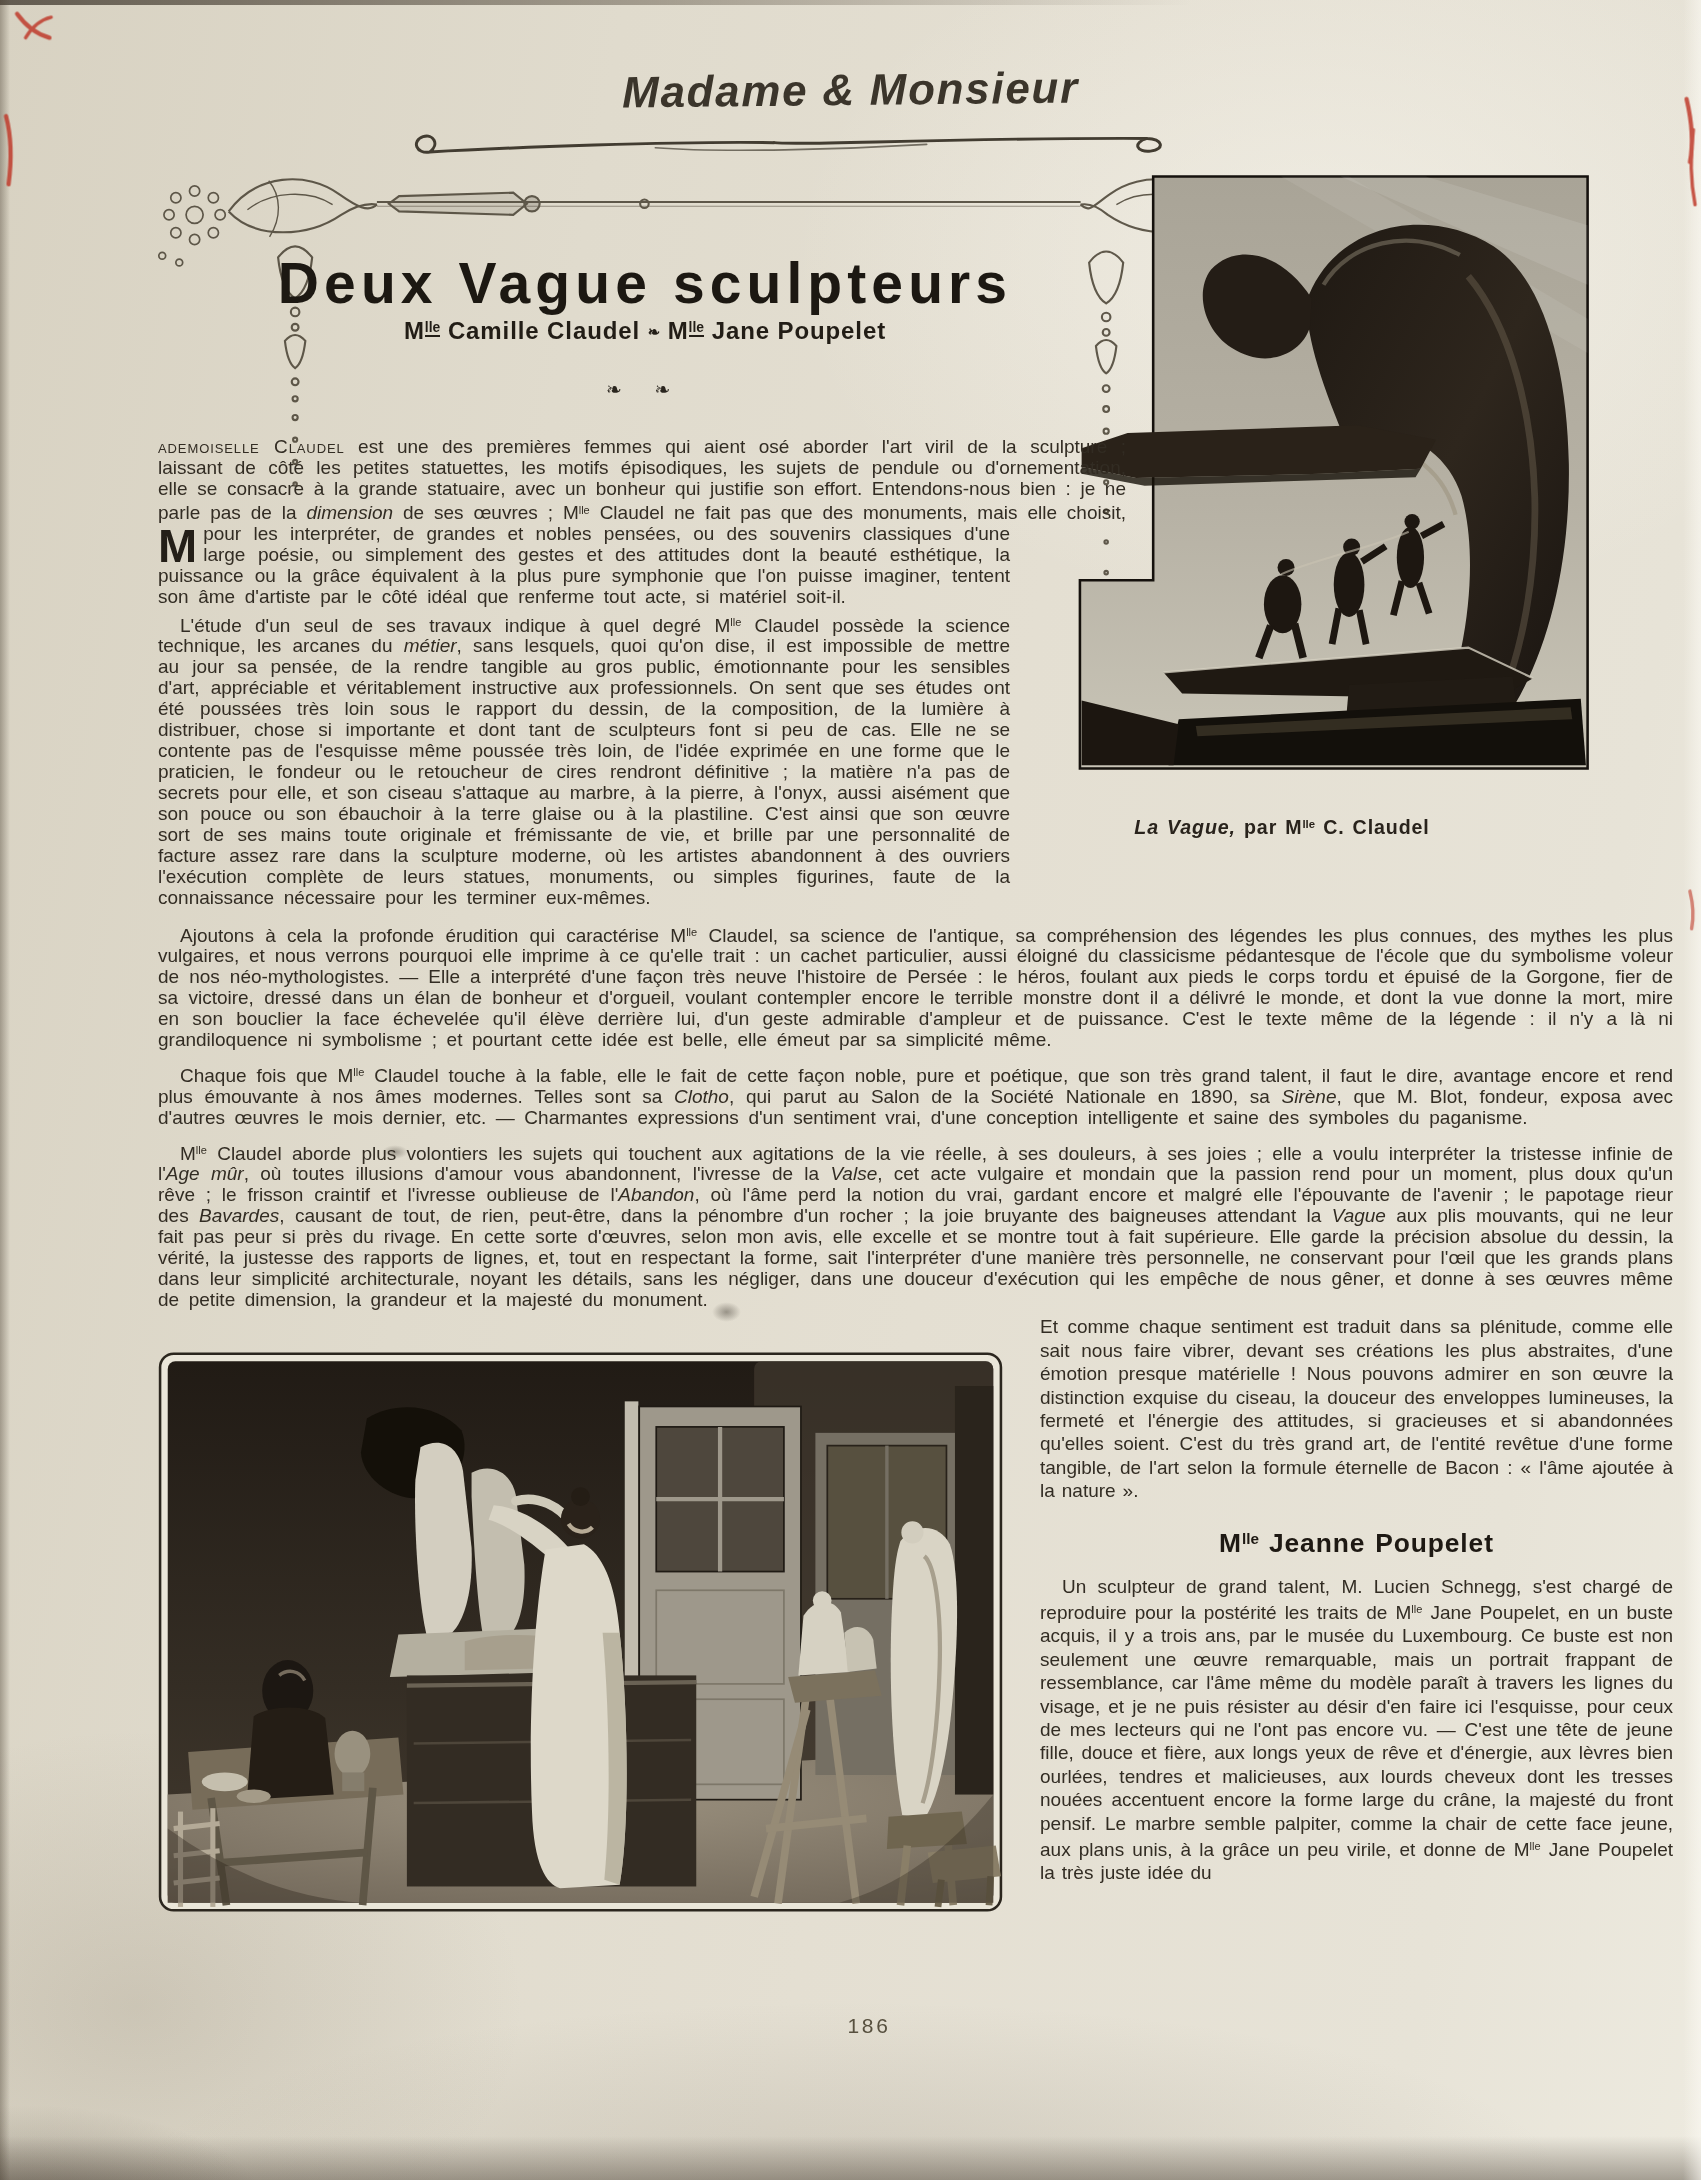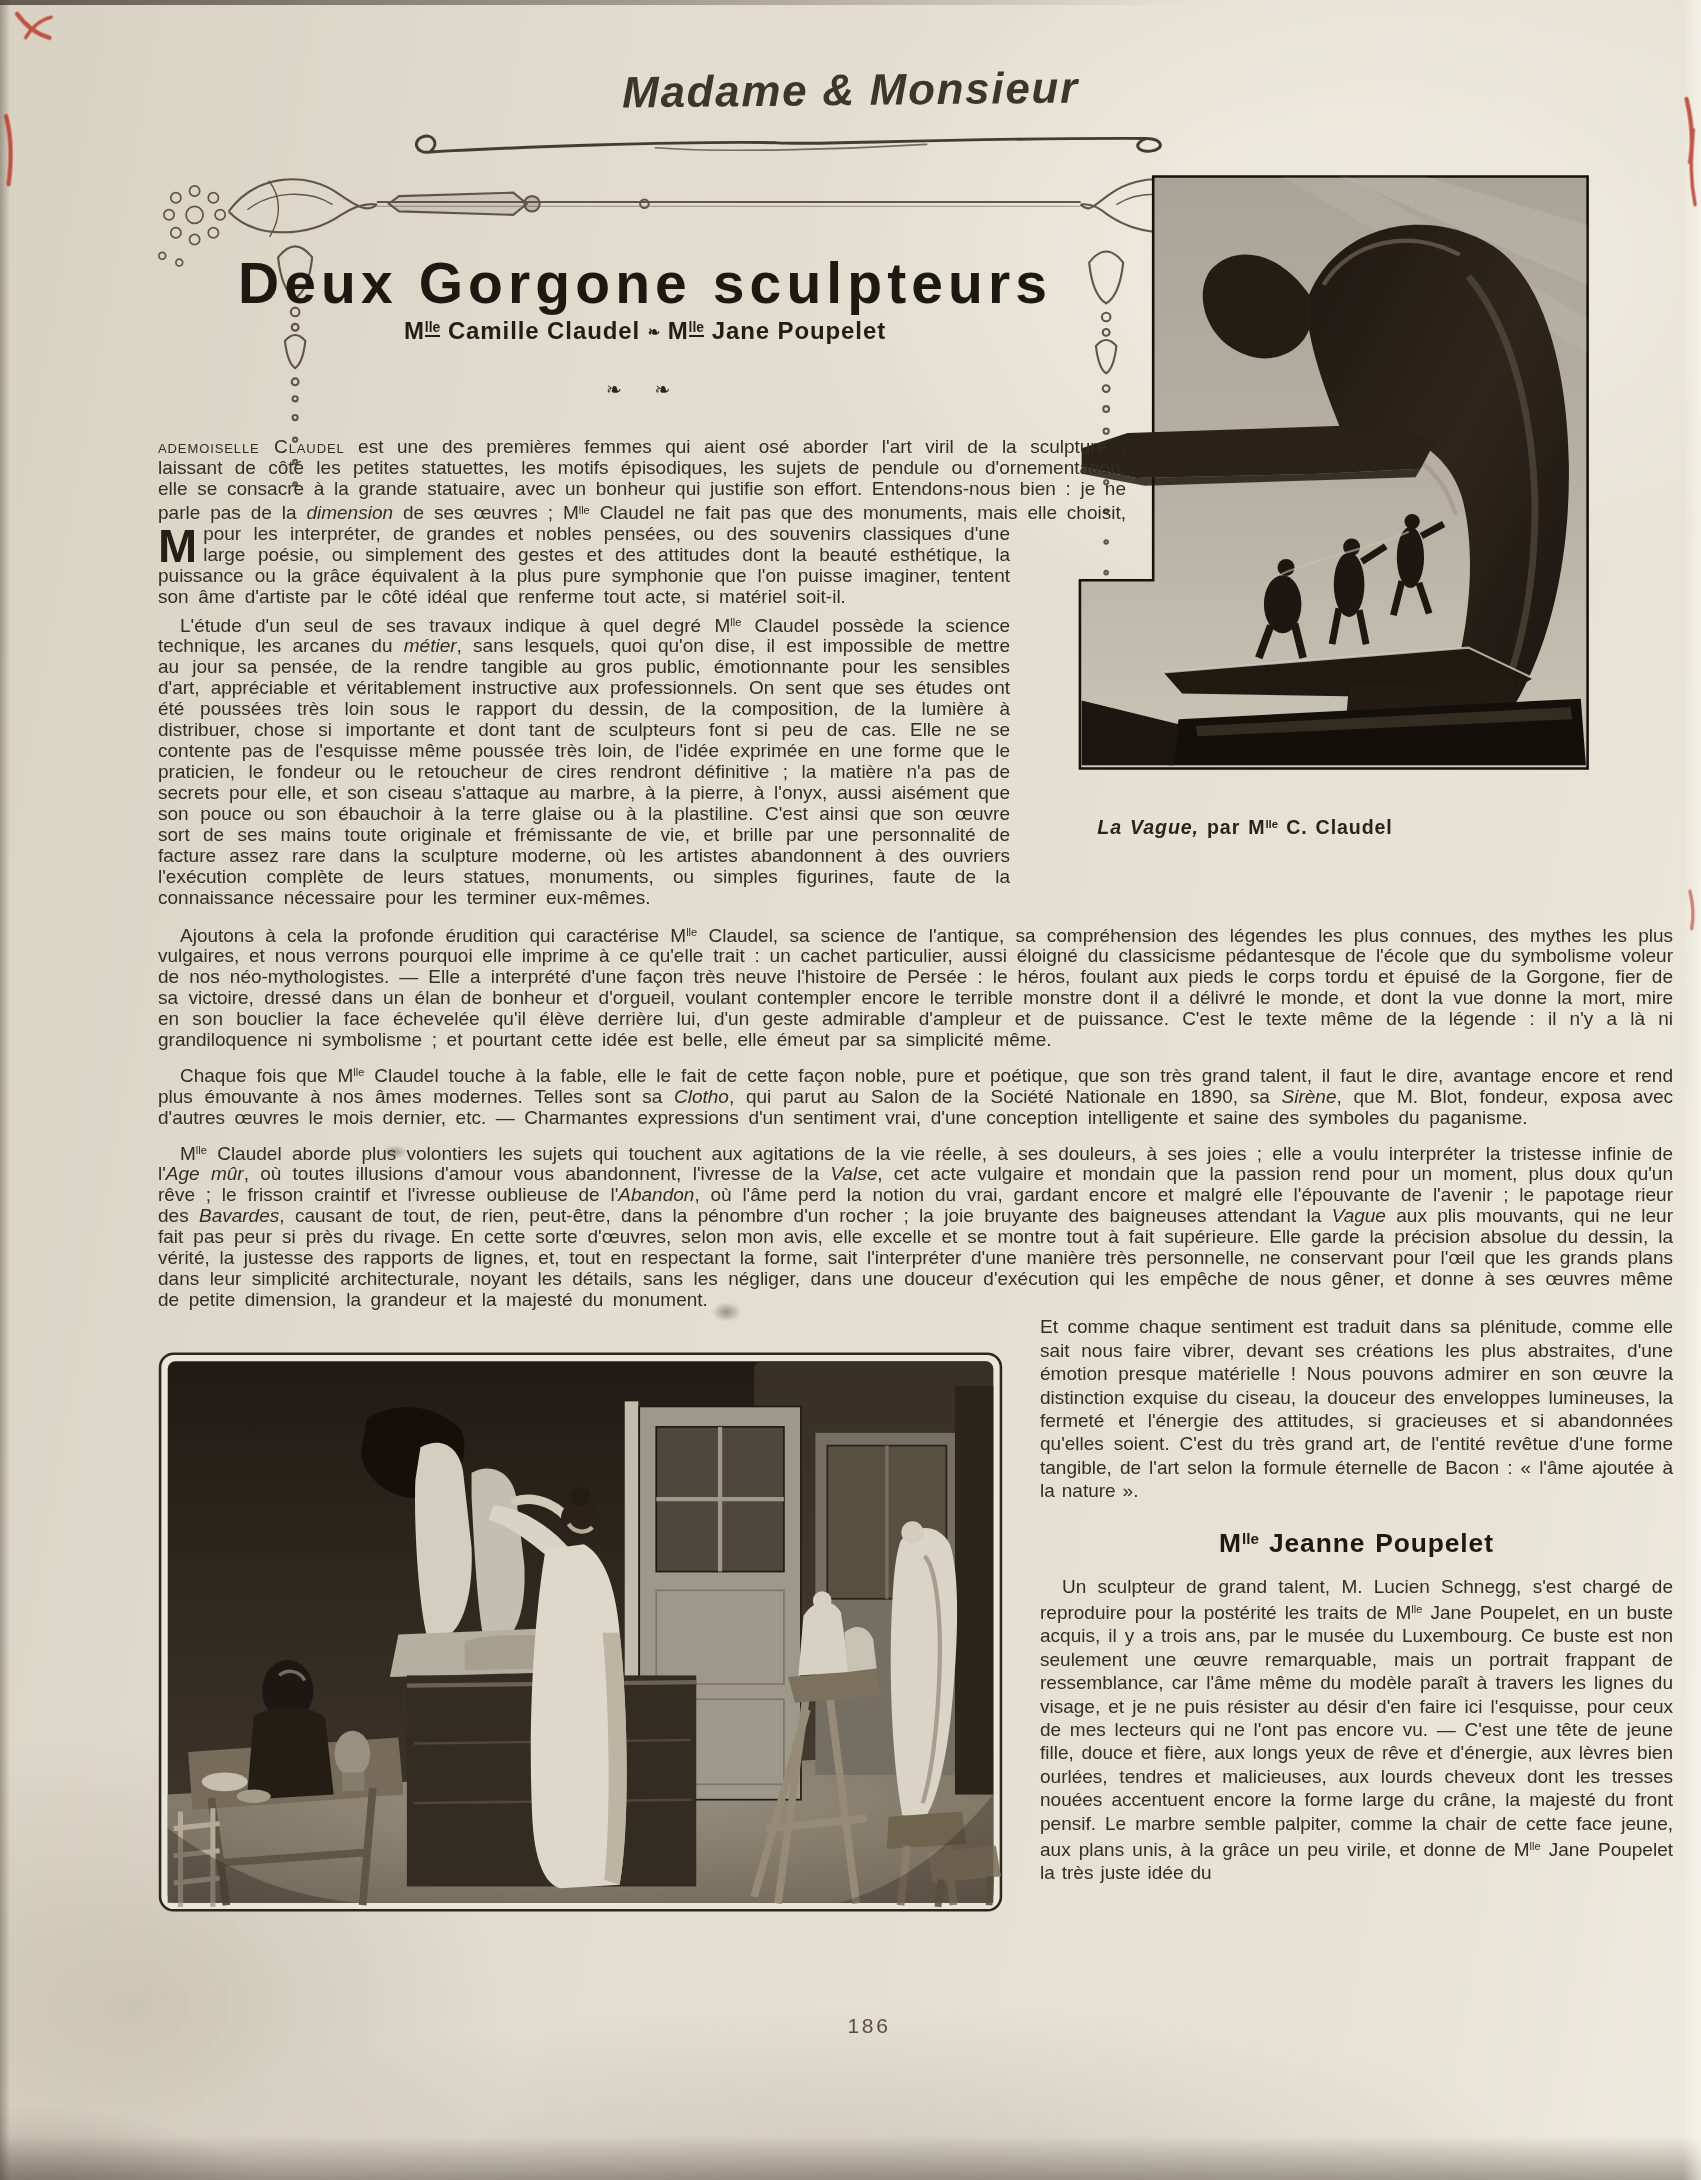--- a/index.html
+++ b/index.html
@@ -41,21 +41,21 @@
   .drop{float:left;font-size:47px;line-height:36px;font-weight:bold;margin:3.4px 6px 0 0;color:#241f18;}
   .sc{font-variant:small-caps;letter-spacing:0.9px;}
   .it{font-style:italic;}
   .sp{font-size:.58em;vertical-align:.5em;letter-spacing:0;}
   .subtitle .sp{border-bottom:2.6px solid #221d16;}
   .orn{font-size:.62em;vertical-align:1.7px;letter-spacing:0;}
   .bottom{margin-top:5.1px;}
   .figure{float:left;width:882px;padding-top:37px;}
   .figure svg{display:block;}
   .cap{font-weight:bold;font-size:19.6px;letter-spacing:0.9px;text-align:center;color:#29231c;word-spacing:1.7px;}
-  .cap1{position:absolute;left:947px;top:816px;width:596px;}
+  .cap1{position:absolute;left:984px;top:816px;width:596px;}
   .cap2{width:845px;margin-top:22px;}
   .rc{font-size:19px;line-height:23.4px;word-spacing:1.7px;}
   .h2{font-weight:bold;font-size:26.4px;text-align:center;letter-spacing:0.9px;margin:24px 0 20.4px;color:#1e1913;}
   .vague{position:absolute;left:1068px;top:174px;}
   .pagenum{position:absolute;left:17px;top:2014px;width:1704px;text-align:center;
     font-size:21px;letter-spacing:2.6px;color:#57503f;}
   .redmarks{position:absolute;left:0;top:0;}
   .smudge{position:absolute;border-radius:50%;}
   .sm1{left:382px;top:1145px;width:25.6px;height:13.6px;
     background:radial-gradient(ellipse,rgba(40,34,26,.35),rgba(0,0,0,0) 70%);}
@@ -149,21 +149,21 @@
         <circle cx="1148" cy="290" r="3.4"></circle>
       <circle cx="1148" cy="316" r="3"></circle>
         <circle cx="1148" cy="344" r="2.6"></circle>
       <circle cx="1148" cy="376" r="2.4"></circle>
         <circle cx="1148" cy="410" r="2.2"></circle>
       <circle cx="1148" cy="446" r="2"></circle>
         <circle cx="1148" cy="482" r="2"></circle>
     </g>
   </svg>
 
-  <h1 class="title">Deux Gorgone sculpteurs</h1>
+  <h1 class="title">Deux Vague sculpteurs</h1>
   <div class="subtitle"><span>M</span><span class="sp">lle</span><span> Camille Claudel </span><span class="orn">❧</span><span>  M</span><span class="sp">lle</span><span> Jane Poupelet</span></div>
   <div class="fleurons">❧ ❧</div>
 
   <div class="vague">
     <svg width="523" height="598" viewBox="0 0 614 702">
       <defs>
         <linearGradient id="bgv" x1="0" y1="0" x2="0" y2="1">
           <stop offset="0" stop-color="#a9a497"></stop>
             <stop offset=".55" stop-color="#b6b1a4"></stop>
           <stop offset="1" stop-color="#c9c5b7"></stop>

